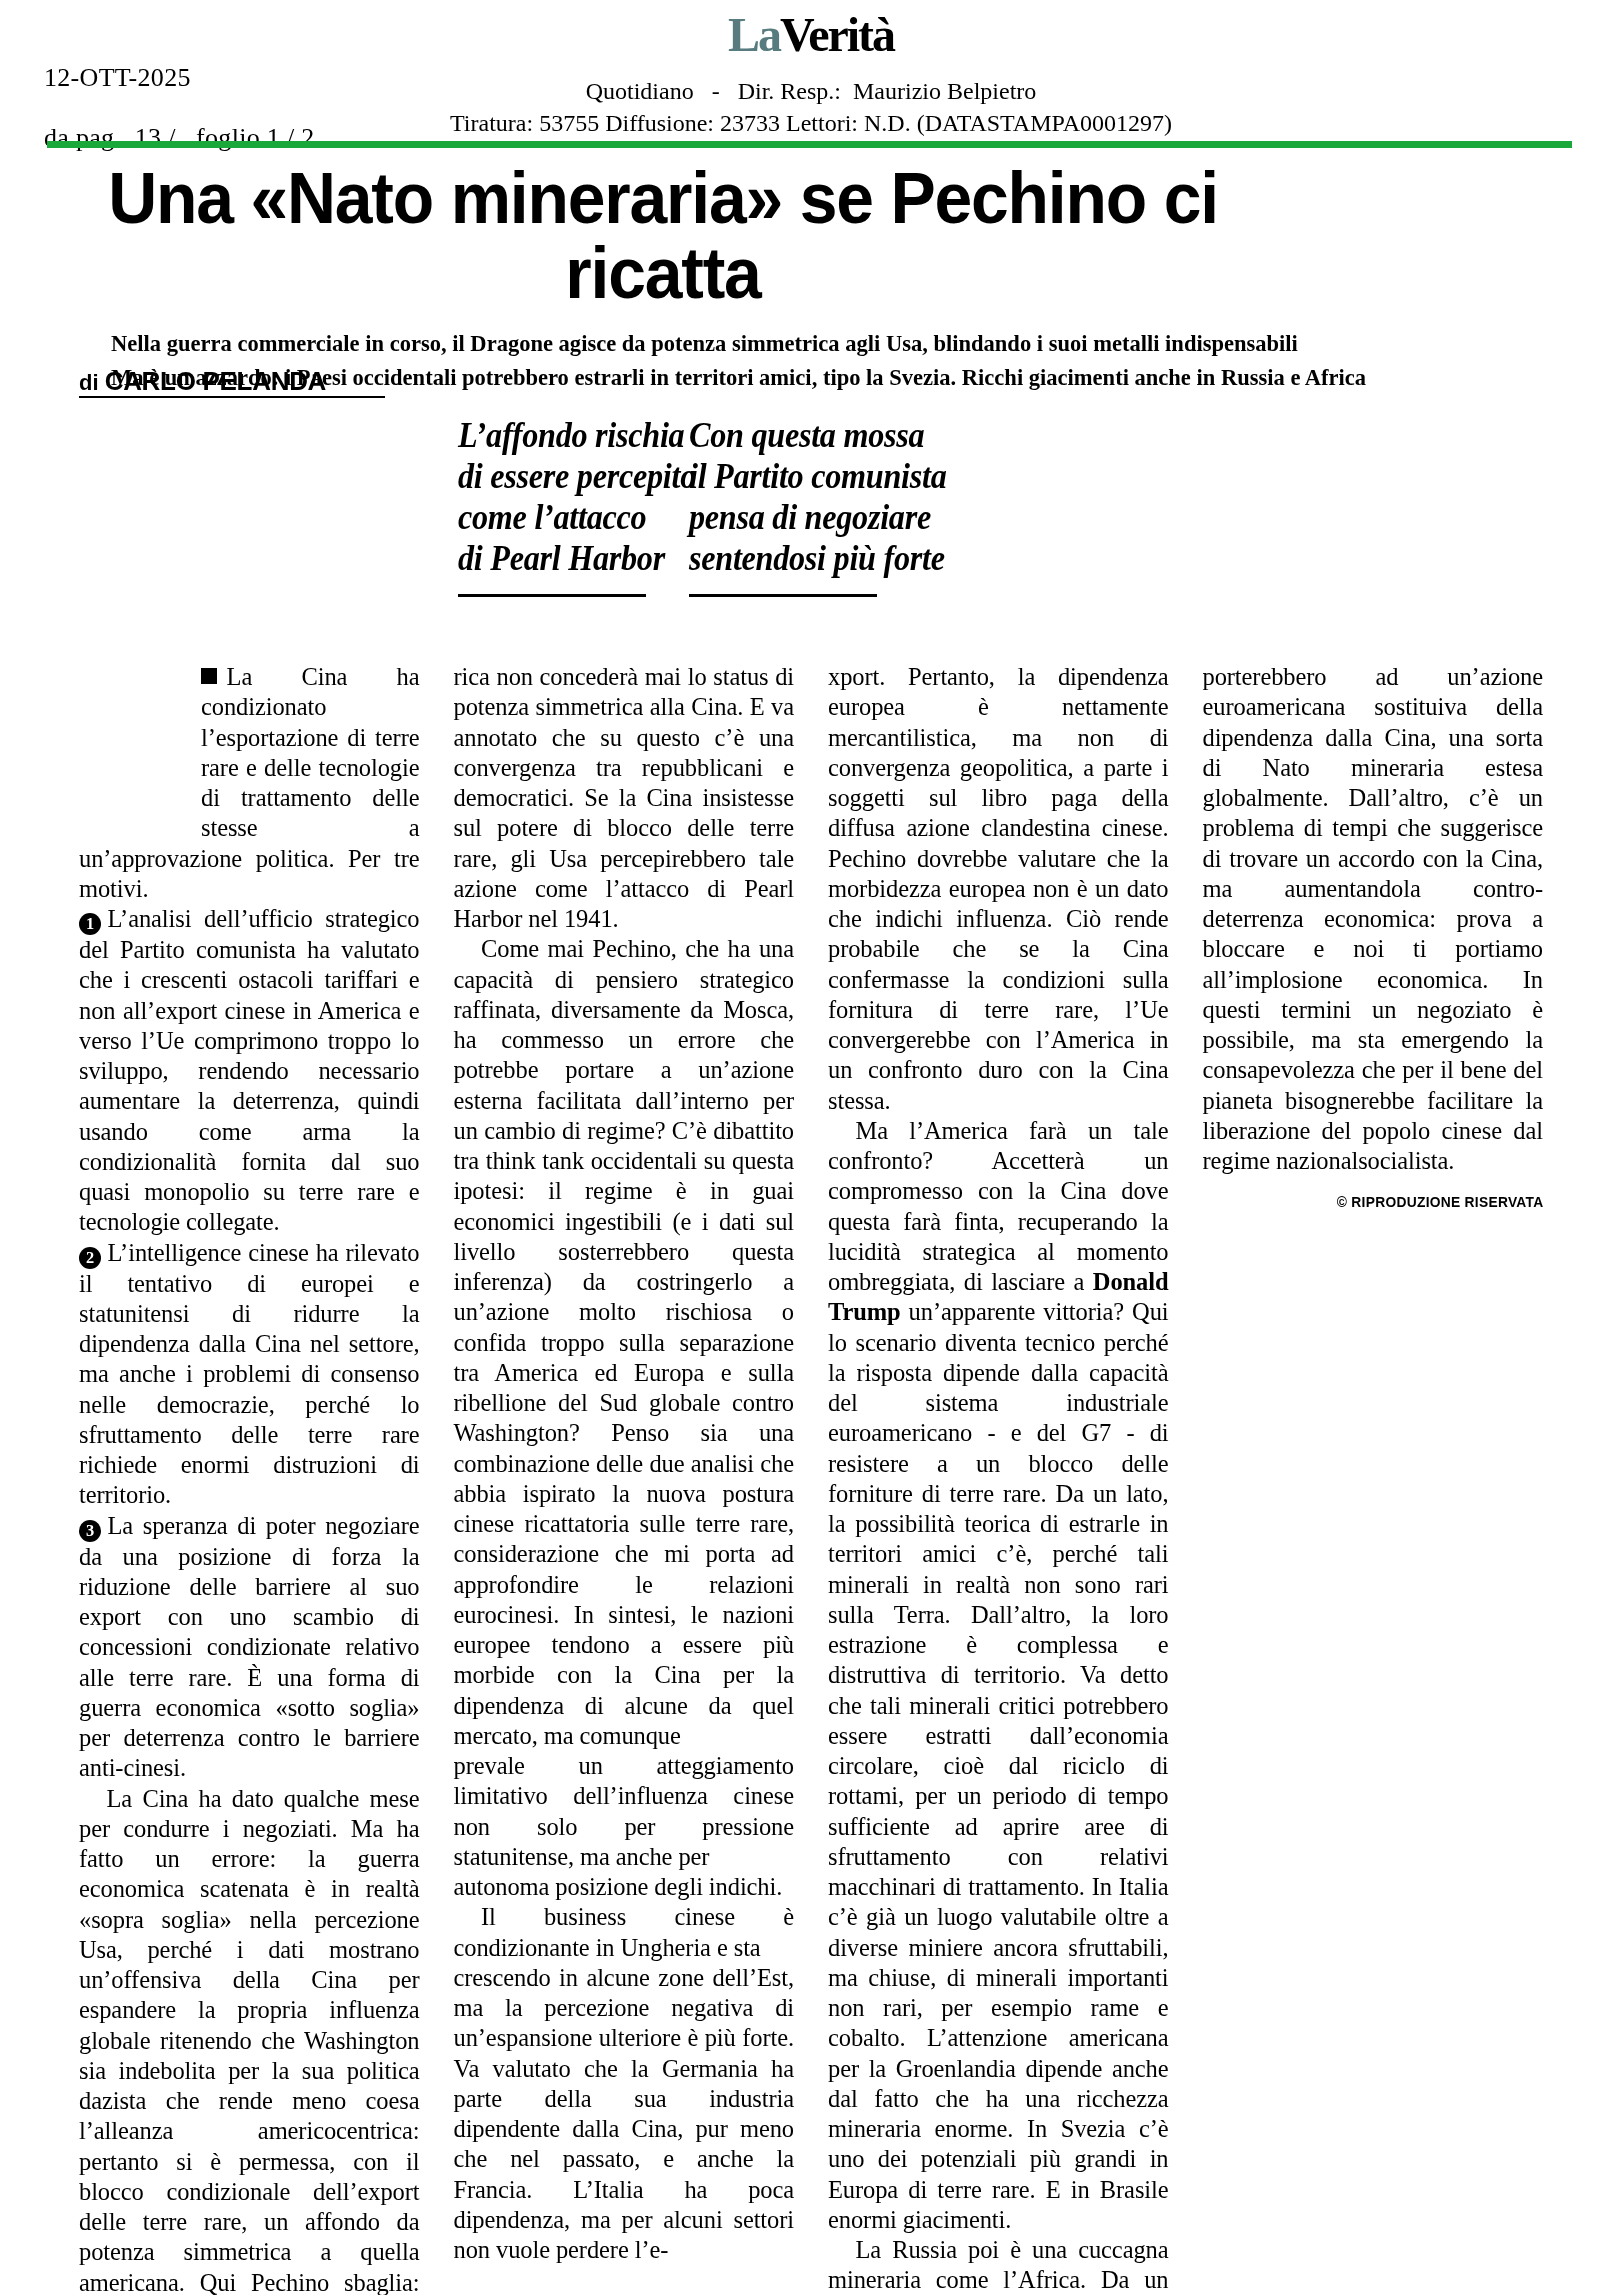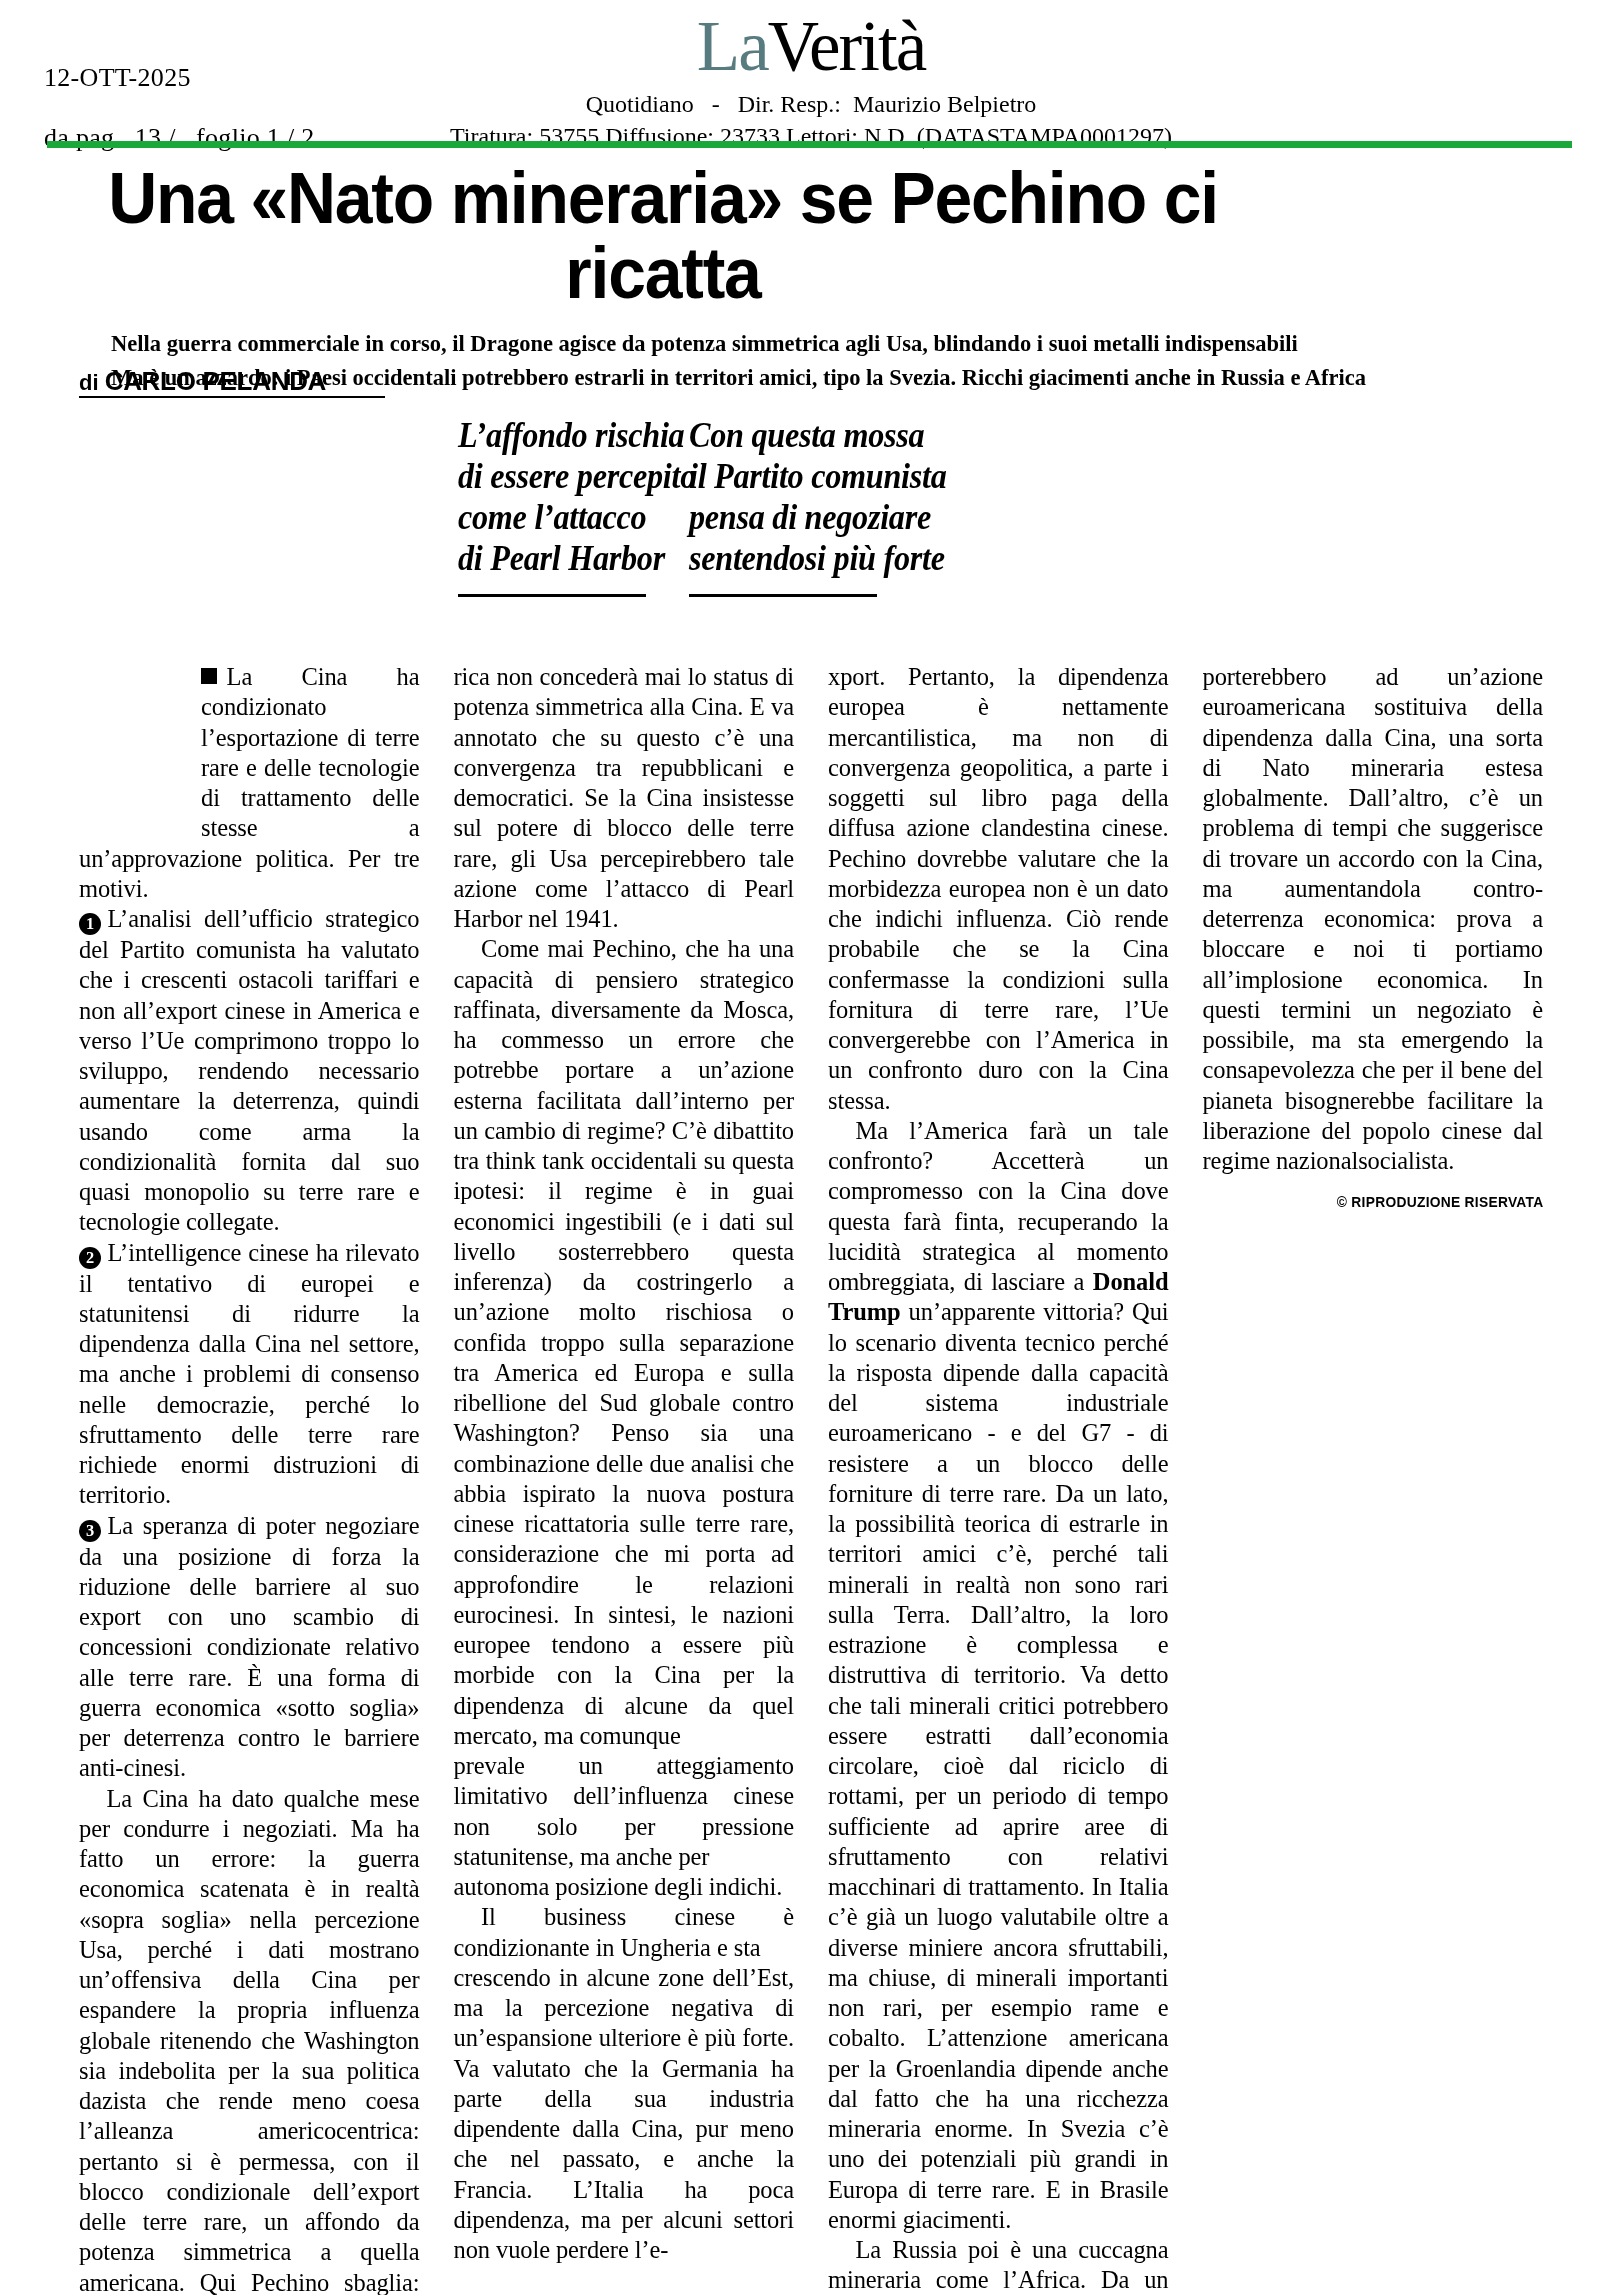--- a/index.html
+++ b/index.html
@@ -35,32 +35,32 @@
 
   .masthead {
     position: absolute;
     left: 0;
     right: 0;
     top: 10.5px;
     text-align: center;
   }
   .masthead-logo {
     font-family: "Liberation Serif", serif;
-    font-weight: normal;
-    font-size: 71px;
+    font-weight: bold;
+    font-size: 48px;
     line-height: 1.0;
     letter-spacing: -2px;
   }
   .masthead-logo .la { color: #577b7e; }
   .masthead-logo .verita { color: #000000; }
   .masthead-sub {
     font-family: "Liberation Serif", serif;
     font-size: 24px;
     line-height: 1.35;
-    margin-top: 6px;
+    margin-top: 16px;
     white-space: pre;
   }
   .masthead-sub2 {
     font-family: "Liberation Serif", serif;
     font-size: 24px;
     line-height: 1.35;
     white-space: pre;
   }
 
   .green-rule {

